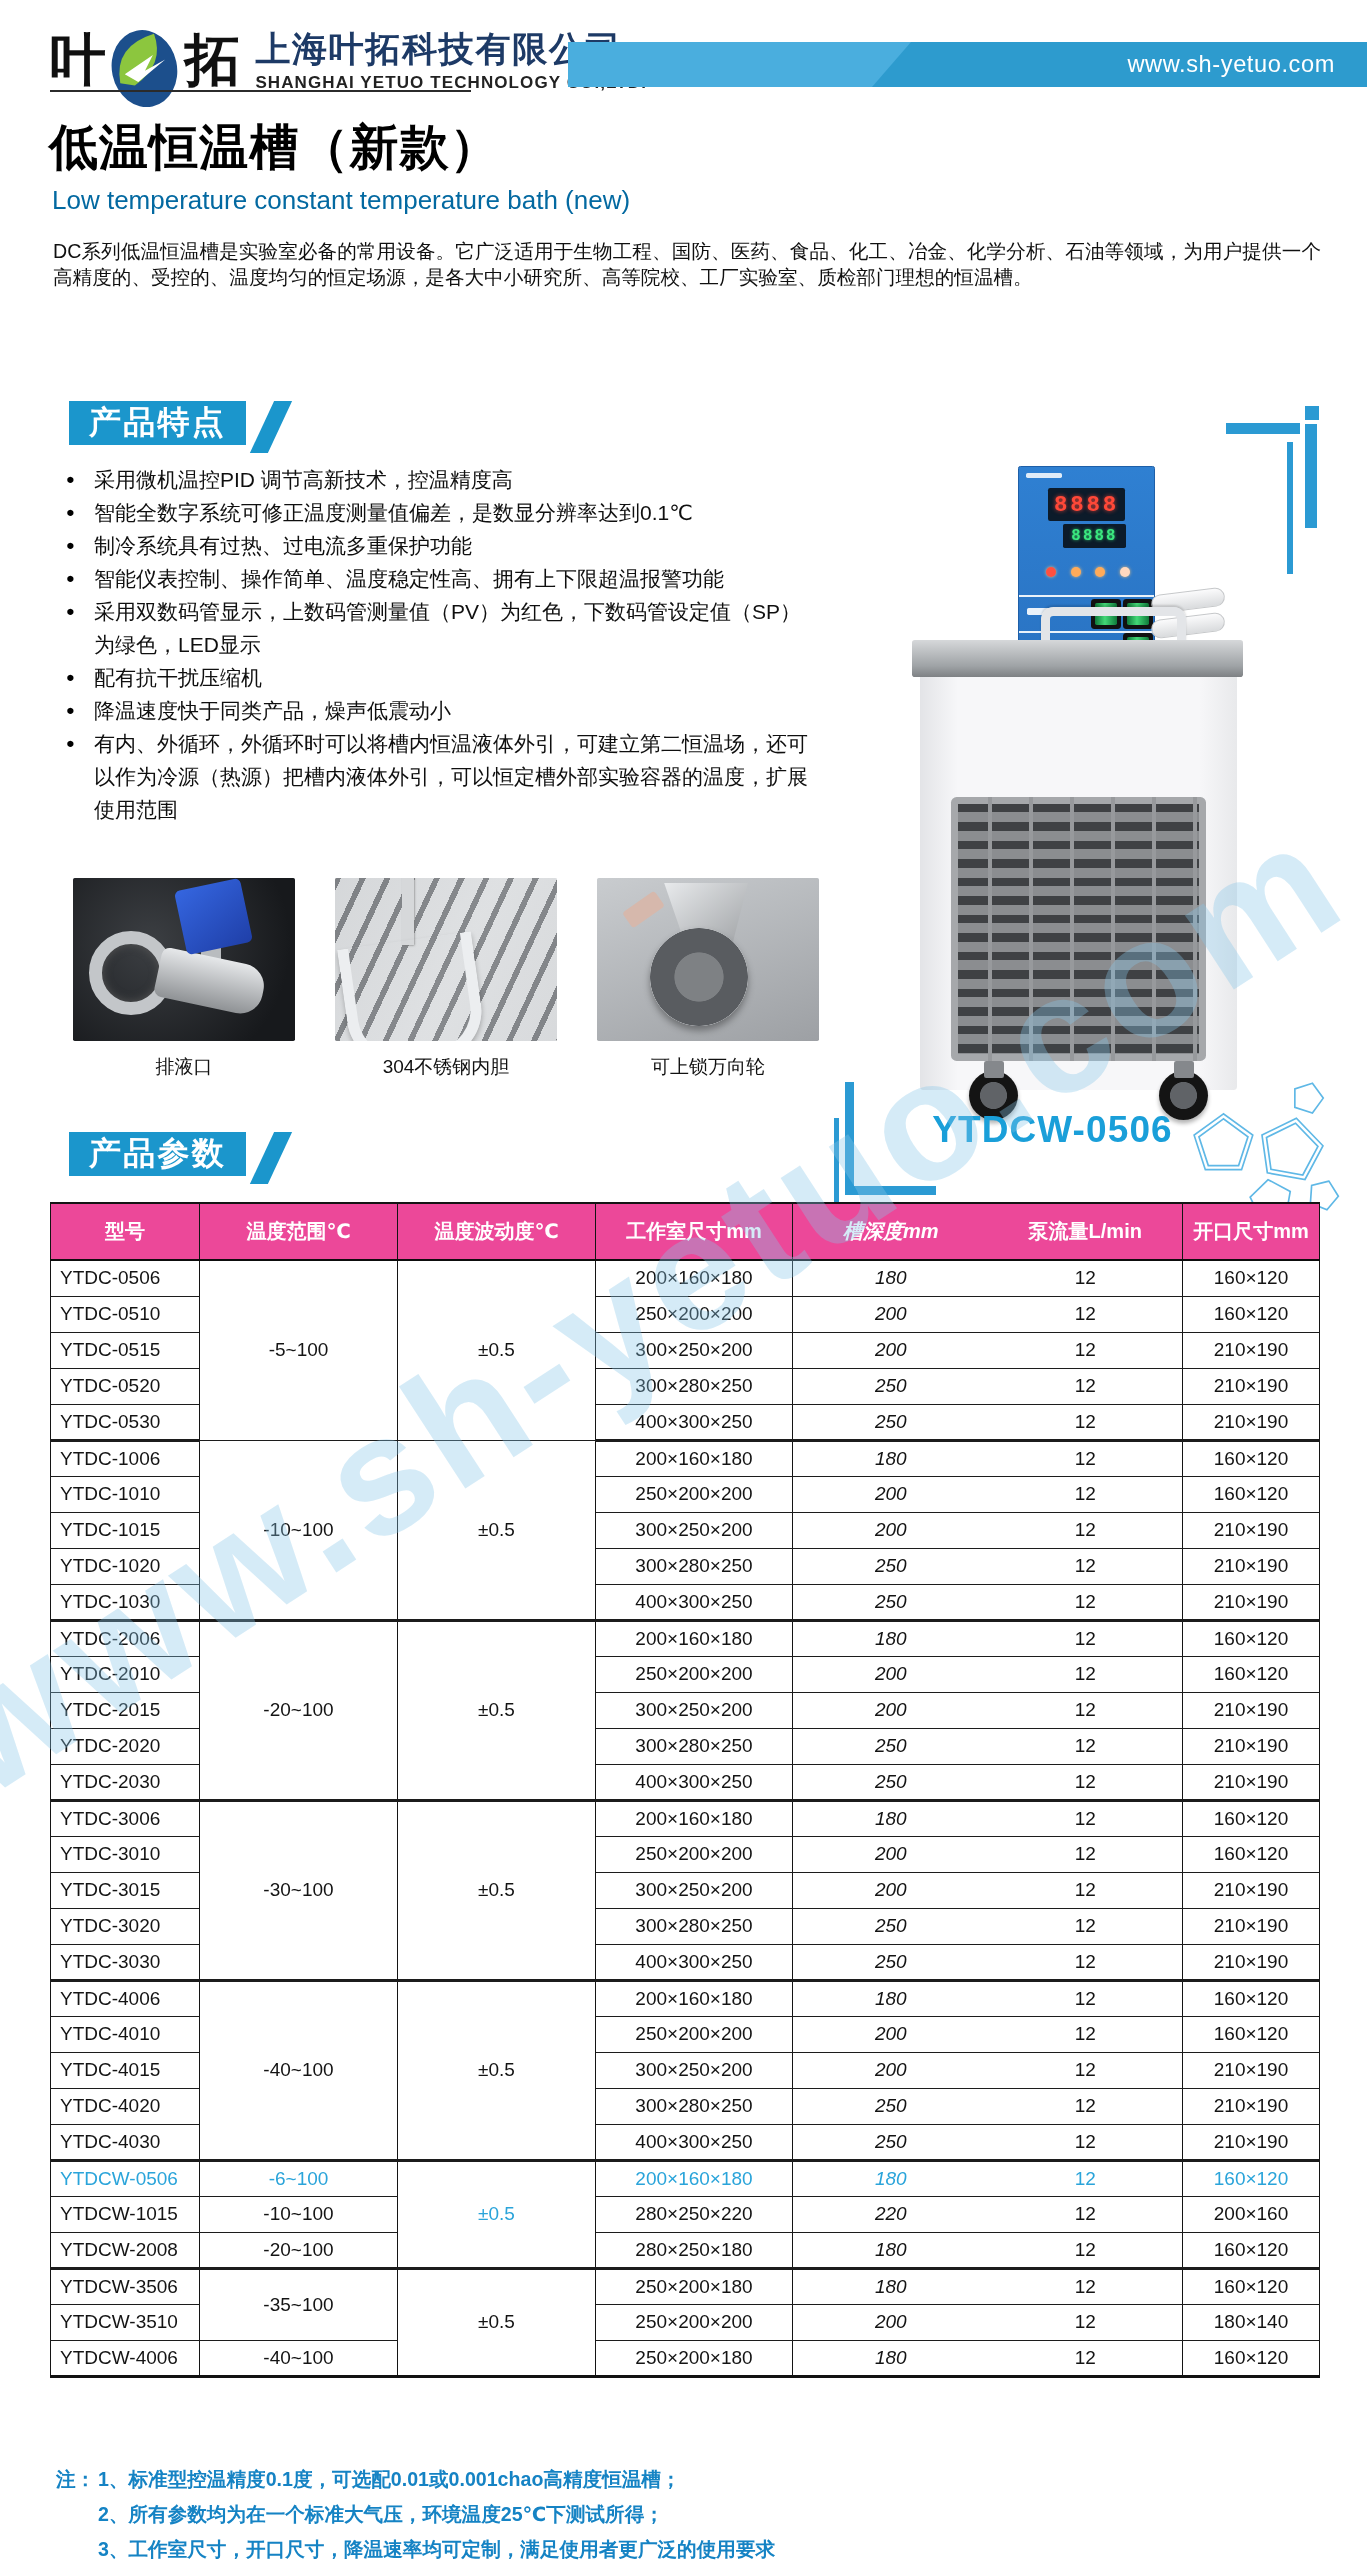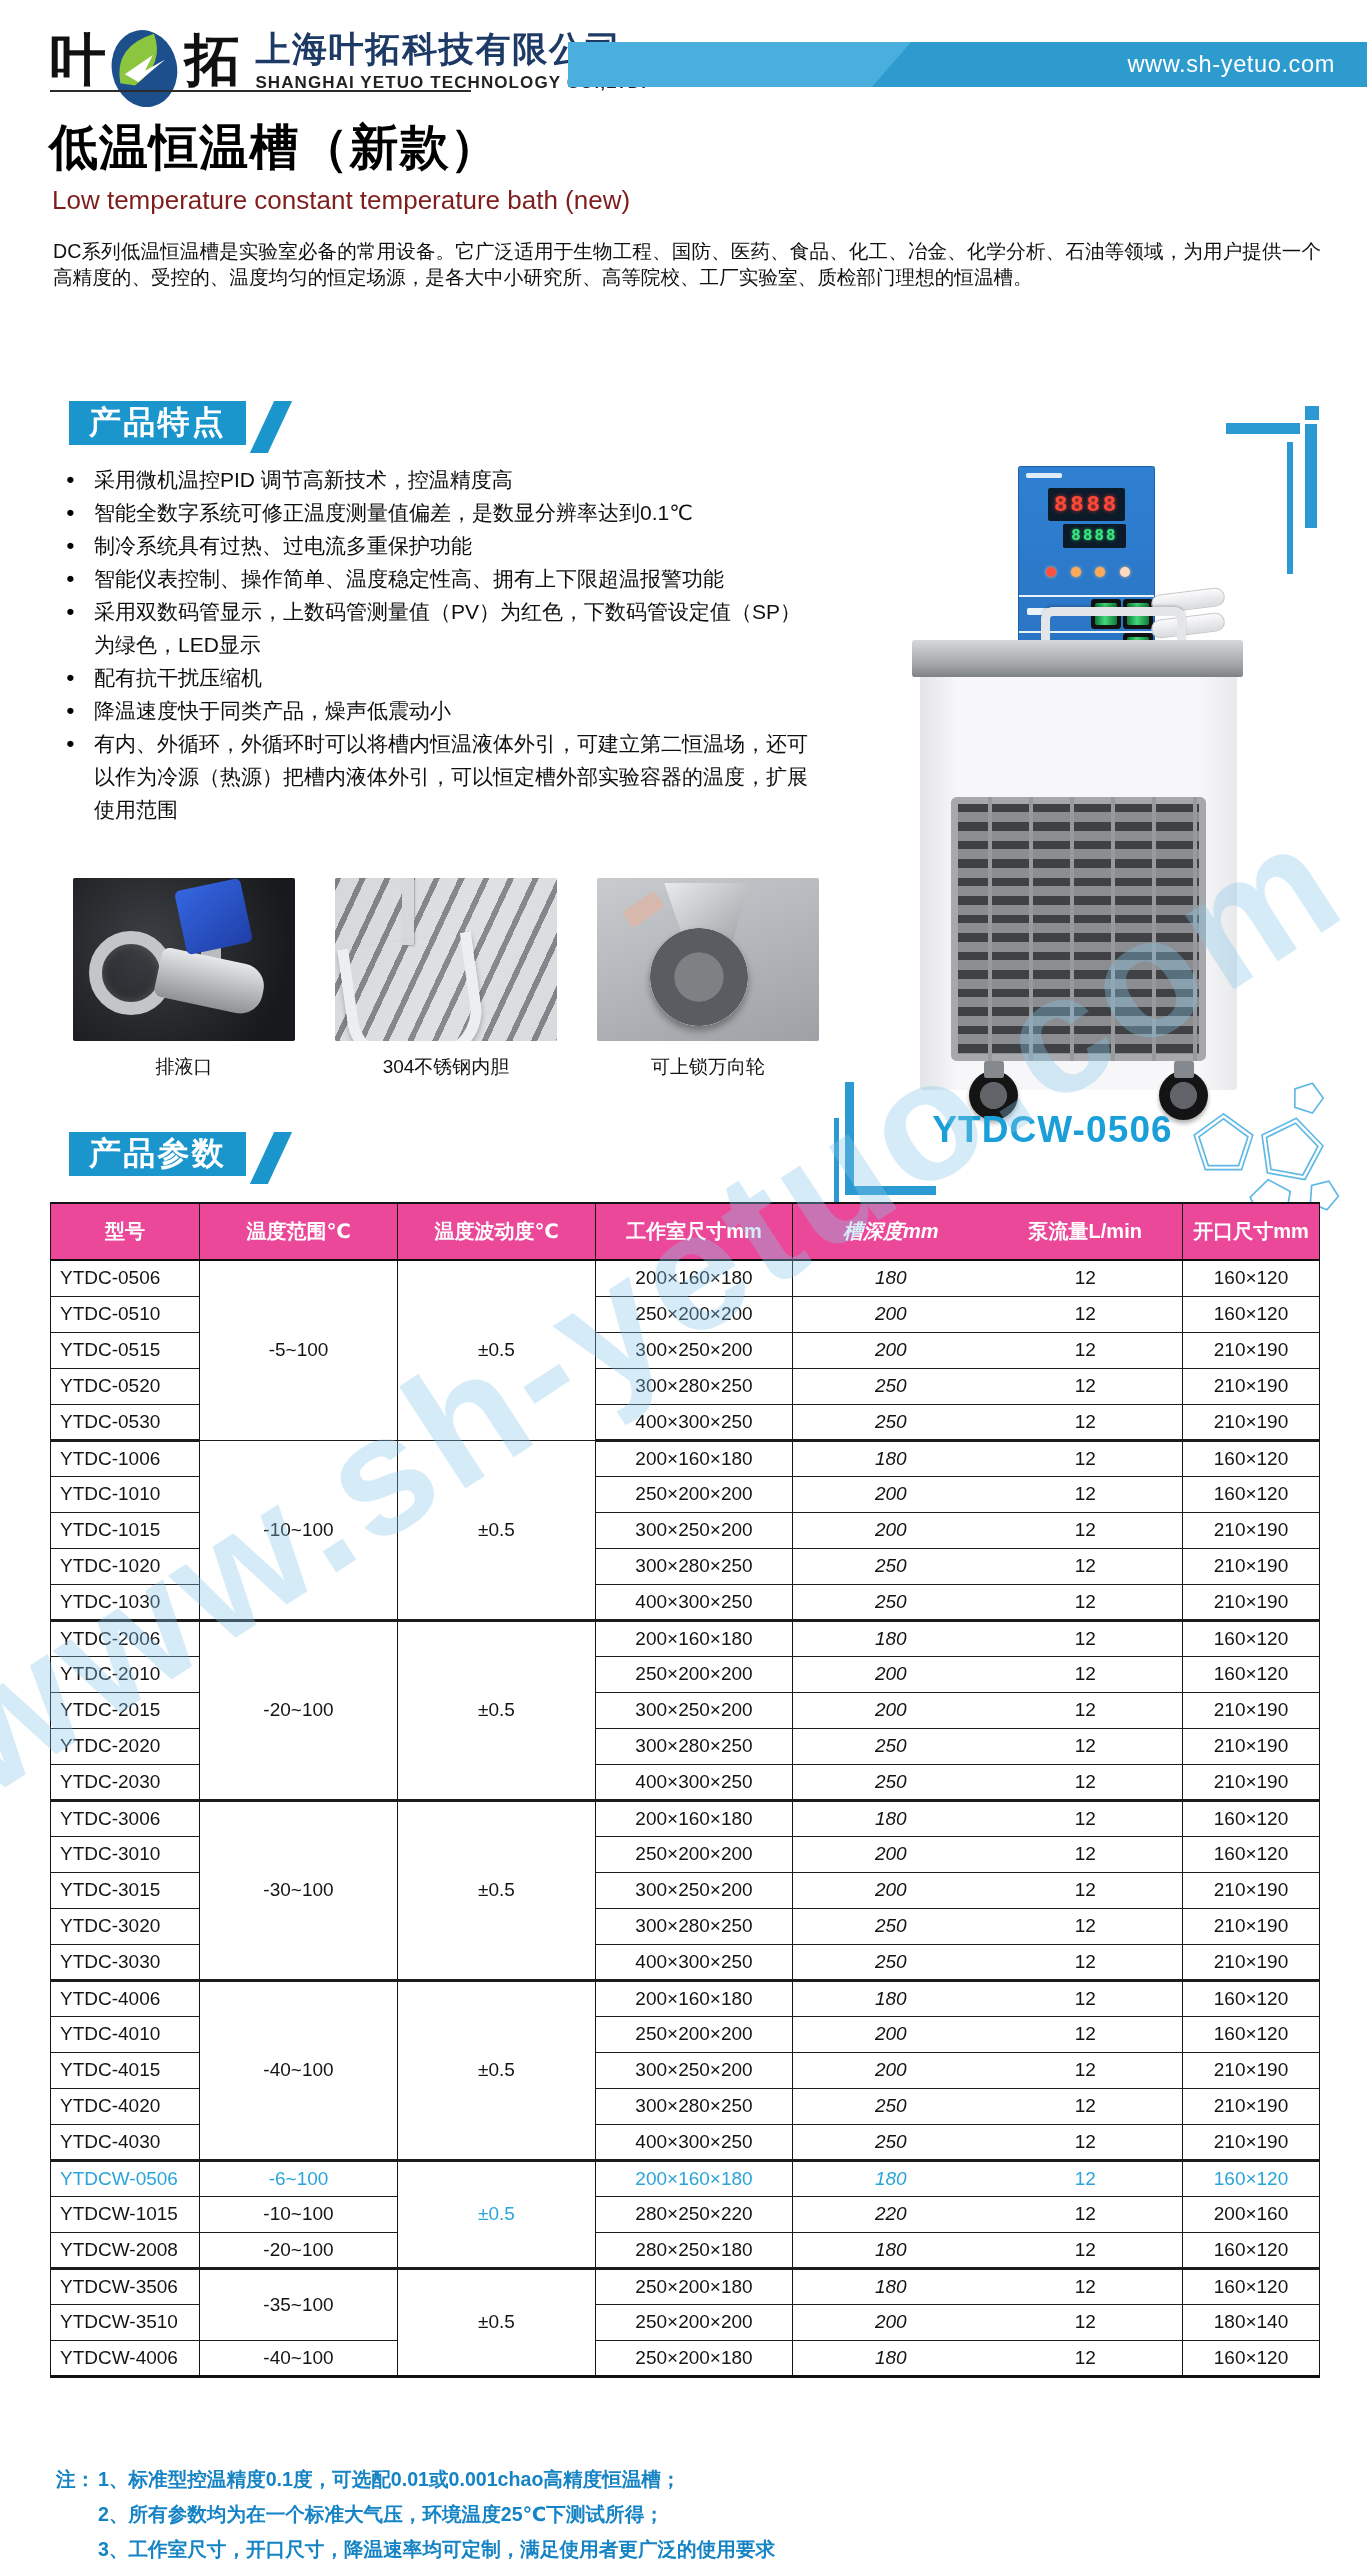--- a/index.html
+++ b/index.html
@@ -14,21 +14,21 @@
   .company-cn { font-size:35px; font-weight:800; color:#1d3a66; letter-spacing:1.7px; line-height:39px; }
   .company-en { font-size:17px; font-weight:700; color:#222; letter-spacing:1.1px; margin-top:4.5px; }
   .logo-rule { position:absolute; left:50px; top:90px; width:421px; height:1.7px; background:#2b2b2b; }
 
   .top-bar { position:absolute; left:568px; top:42px; width:800px; height:45px; background:#2d9bce; display:flex; align-items:center; justify-content:flex-end; padding-right:33px; }
   .top-bar .light-seg { position:absolute; left:0; top:0; width:343px; height:45px; background:#4aaede; clip-path:polygon(0 0,343px 0,304px 45px,0 45px); }
   .site-url { position:relative; color:#fff; font-size:23.6px; font-weight:400; letter-spacing:0.6px; }
 
   
   .page-title { position:absolute; left:49px; top:115px; font-size:49px; font-weight:900; color:#000; letter-spacing:1.1px; }
-  .page-subtitle { position:absolute; left:52px; top:185px; font-size:26px; color:#7f1d1d; }
+  .page-subtitle { position:absolute; left:52px; top:185px; font-size:26px; color:#0369a1; }
 
   
   .intro-p { position:absolute; left:53px; width:1268px; font-size:19.6px; color:#101010; line-height:26px; text-align:justify; }
   .p1 { top:238px; }
   .p2 { top:296px; line-height:25px; }
 
   
   .banner { position:absolute; left:69px; height:52px; }
   .banner .rect { position:absolute; left:0; top:0; width:177px; height:44px; background:#1b96cc; color:#fff; font-size:32px; font-weight:800; letter-spacing:2.2px; display:flex; align-items:center; justify-content:center; }
   .banner .tail { position:absolute; left:193px; top:0; width:18px; height:52px; background:#1b96cc; transform:skewX(-25deg); }

